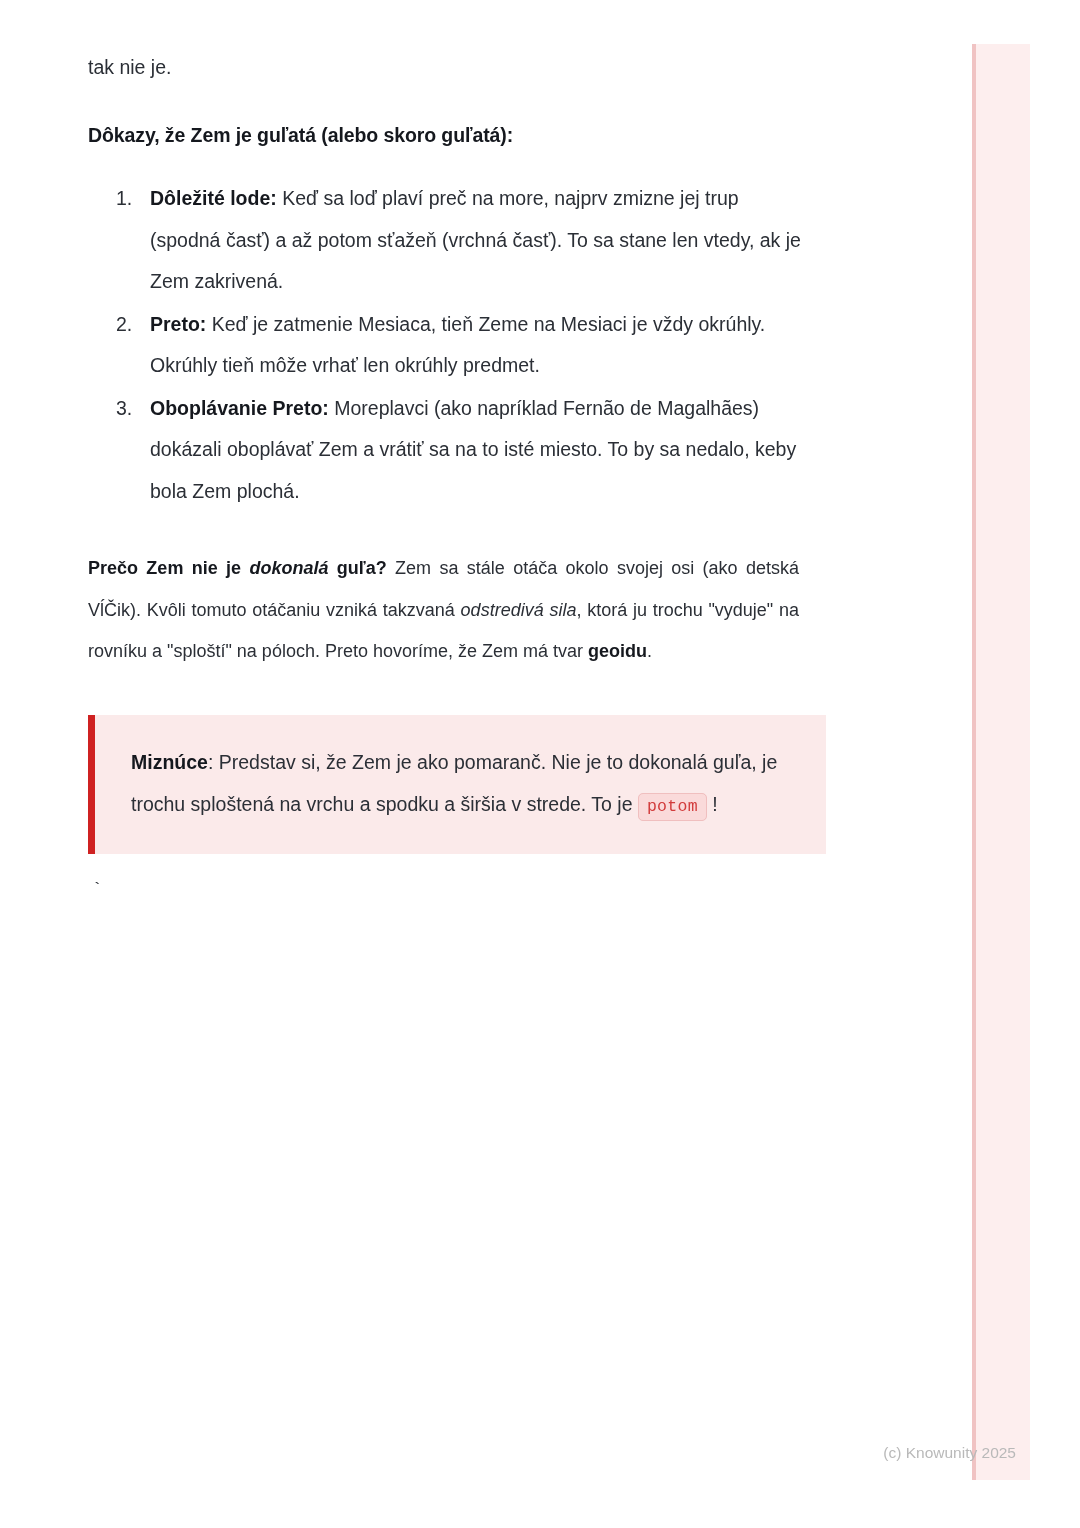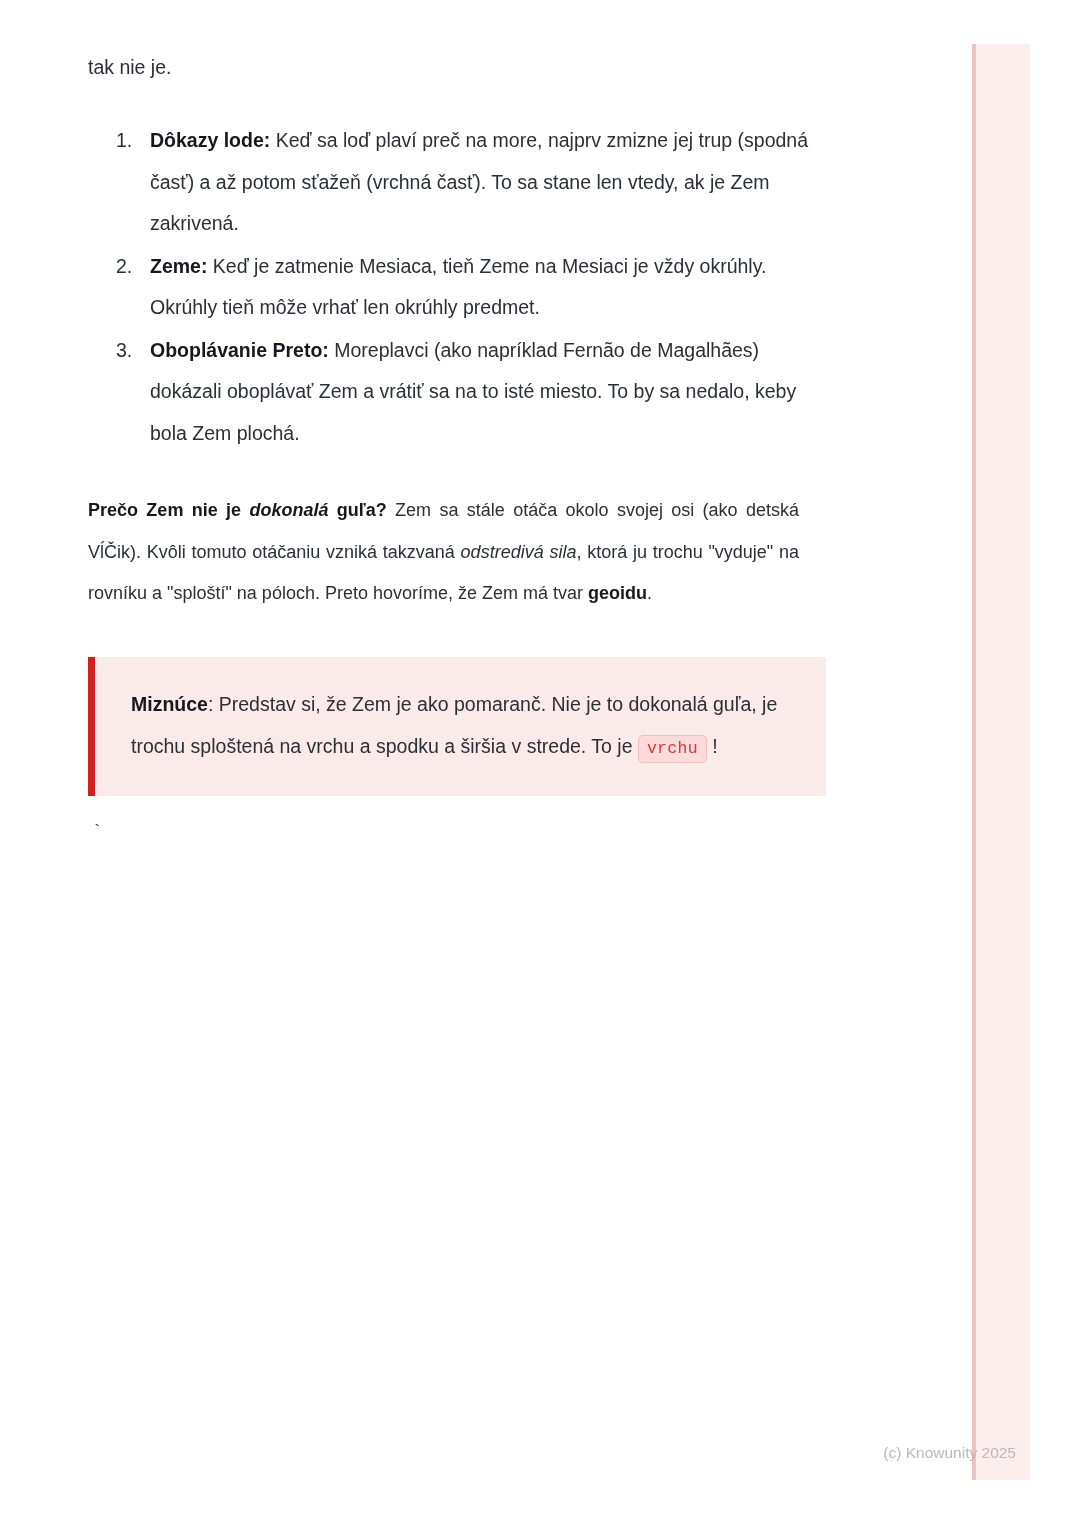--- a/index.html
+++ b/index.html
@@ -168,30 +168,31 @@
 </style>
 </head>
 <body>
 
 <div class="side-strip"></div>
 
 <div class="page">
 
   <p class="para lead-line">tak nie je.</p>
 
+  <h3 class="section-heading">Dôkazy, že Zem je guľatá (alebo skoro guľatá):</h3>
 
   <ol class="proof-list">
-    <li><span class="term">Dôkazy lode:</span><span> Keď sa loď plaví preč na more, najprv zmizne jej trup (spodná časť) a až potom sťažeň (vrchná časť). To sa stane len vtedy, ak je Zem zakrivená.</span></li>
-    <li><span class="term">Zeme:</span><span> Keď je zatmenie Mesiaca, tieň Zeme na Mesiaci je vždy okrúhly. Okrúhly tieň môže vrhať len okrúhly predmet.</span></li>
+    <li><span class="term">Dôležité lode:</span><span> Keď sa loď plaví preč na more, najprv zmizne jej trup (spodná časť) a až potom sťažeň (vrchná časť). To sa stane len vtedy, ak je Zem zakrivená.</span></li>
+    <li><span class="term">Preto:</span><span> Keď je zatmenie Mesiaca, tieň Zeme na Mesiaci je vždy okrúhly. Okrúhly tieň môže vrhať len okrúhly predmet.</span></li>
     <li><span class="term">Oboplávanie Preto:</span><span> Moreplavci (ako napríklad Fernão de Magalhães) dokázali oboplávať Zem a vrátiť sa na to isté miesto. To by sa nedalo, keby bola Zem plochá.</span></li>
   </ol>
 
   <p class="justified"><span class="strong-q">Prečo Zem nie je </span><span class="strong-q ital">dokonalá</span><span class="strong-q"> guľa?</span><span> Zem sa stále otáča okolo svojej osi (ako detská VĺČik). Kvôli tomuto otáčaniu vzniká takzvaná </span><span class="ital">odstredivá sila</span><span>, ktorá ju trochu "vyduje" na rovníku a "sploští" na póloch. Preto hovoríme, že Zem má tvar </span><span class="bold-word">geoidu</span><span>.</span></p>
 
   <div class="callout">
-    <p><span class="callout-label">Miznúce</span><span>: Predstav si, že Zem je ako pomaranč. Nie je to dokonalá guľa, je trochu sploštená na vrchu a spodku a širšia v strede. To je </span><code class="inline-code">vrchu</code><span> !</span></p>
+    <p><span class="callout-label">Miznúce</span><span>: Predstav si, že Zem je ako pomaranč. Nie je to dokonalá guľa, je trochu sploštená na vrchu a spodku a širšia v strede. To je </span><code class="inline-code">potom</code><span> !</span></p>
   </div>
 
   <div class="stray-tick">`</div>
 
 </div>
 
 <div class="watermark">(c) Knowunity 2025</div>
 
 </body></html>

